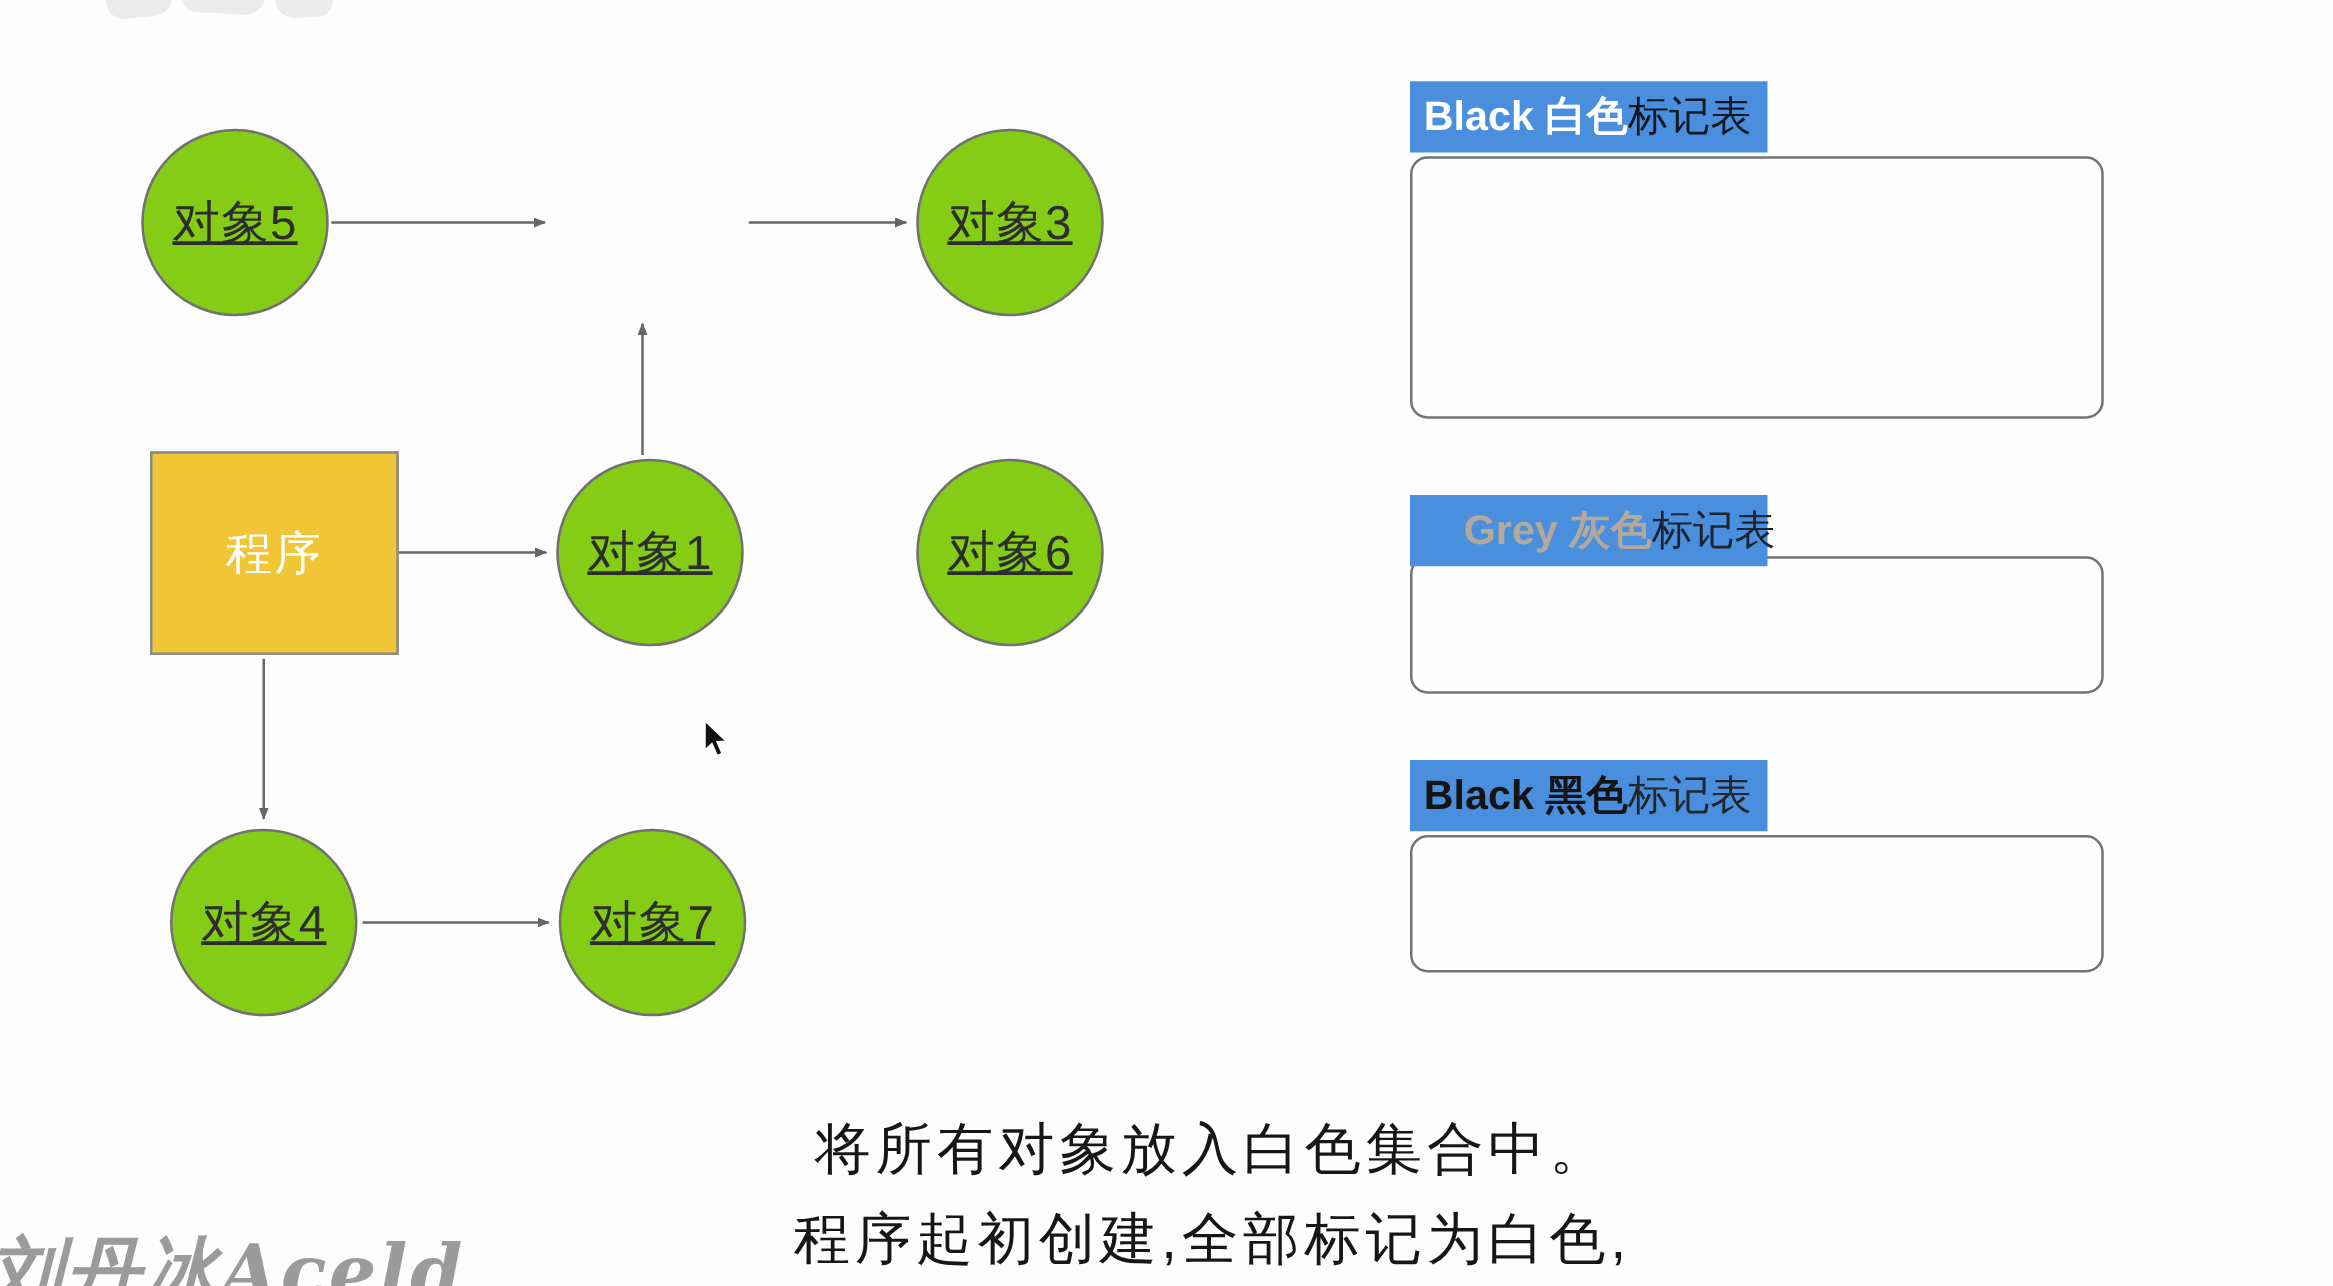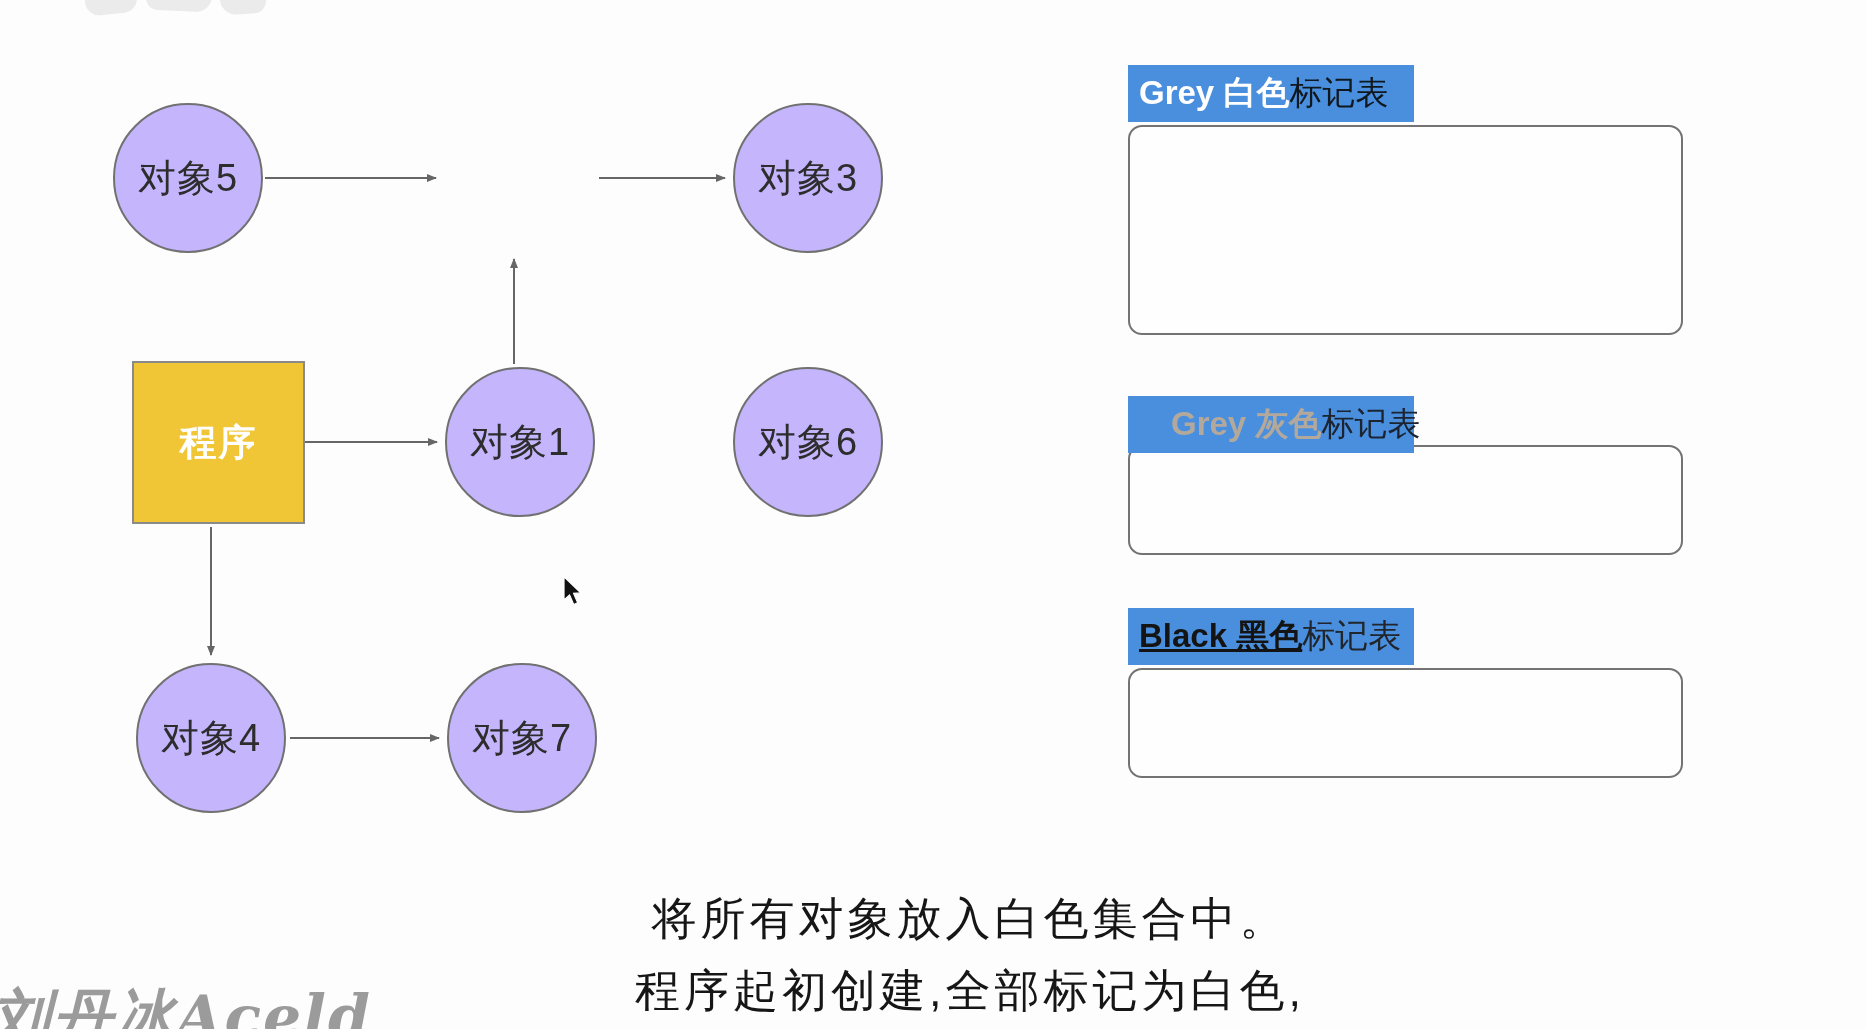--- a/index.html
+++ b/index.html
@@ -7,31 +7,31 @@
   .stage{position:relative;width:1866px;height:1029px;background:#fdfdfd;overflow:hidden;}
 
   
   .top-frag{position:absolute;background:#ebebeb;}
   .tf1{left:85px;top:-14px;width:52px;height:28px;border-radius:8px 8px 14px 14px;transform:rotate(-6deg);}
   .tf2{left:146px;top:-16px;width:66px;height:27px;border-radius:6px 6px 16px 12px;transform:rotate(3deg);}
   .tf3{left:220px;top:-13px;width:46px;height:27px;border-radius:6px 6px 12px 16px;transform:rotate(-4deg);}
 
   
   .node{position:absolute;display:flex;align-items:center;justify-content:center;box-sizing:border-box;}
-  .circle{width:150px;height:150px;border:2px solid #717171;border-radius:50%;background:#c4b5fd;
-          font-size:38px;color:#2d2d2d;letter-spacing:1px;}
+  .circle{width:150px;height:150px;border:2px solid #717171;border-radius:50%;background:#84cc16;
+          font-size:38px;color:#2d2d2d;letter-spacing:1px;text-decoration:underline;}
   .c5{left:113px;top:103px;}
   .c2{left:445px;top:103px;}
   .c3{left:733px;top:103px;}
   .c1{left:445px;top:367px;}
   .c6{left:733px;top:367px;justify-content:center;}
   .c4{left:136px;top:663px;}
   .c7{left:447px;top:663px;justify-content:center;}
-  .program{left:132px;top:361px;width:173px;height:163px;background:#f0c636;border:2px solid #8a8a8a;
-           font-size:37px;font-weight:bold;color:#ffffff;letter-spacing:2px;}
+  .program{left:120px;top:361px;width:199px;height:163px;background:#f0c636;border:2px solid #8a8a8a;
+           font-size:37px;font-weight:normal;color:#ffffff;letter-spacing:2px;}
 
   .edges{position:absolute;left:0;top:0;width:1866px;height:1029px;pointer-events:none;}
 
   
   .panel-header{position:absolute;left:1128px;width:286px;height:57px;background:#4a8fde;
                 display:flex;align-items:center;padding-left:11px;box-sizing:border-box;
                 font-size:33px;white-space:nowrap;z-index:3;}
   .panel-header .hl{font-weight:bold;}
   .h1{top:65px;}
   .h2{top:396px;}
@@ -93,33 +93,33 @@
     <span>对象6</span>
   </div>
   <div class="node circle c4">
     <span>对象4</span>
   </div>
   <div class="node circle c7">
     <span>对象7</span>
   </div>
 
   <div class="panel-header h1">
-    <span class="hl" style="color:#ffffff;">Grey 白色</span>
+    <span class="hl" style="color:#ffffff;">Black 白色</span>
       <span style="color:#10181f;">标记表</span>
   </div>
   <div class="panel-box b1"></div>
 
   <div class="panel-header h2">
     <span class="hl" style="color:#b3a89c;margin-left:32px;">Grey 灰色</span>
       <span style="color:#1b2430;">标记表</span>
   </div>
   <div class="panel-box b2"></div>
 
   <div class="panel-header h3">
-    <span class="hl" style="color:#141414;text-decoration:underline;">Black 黑色</span>
+    <span class="hl" style="color:#141414;">Black 黑色</span>
       <span style="color:#20262c;">标记表</span>
   </div>
   <div class="panel-box b3"></div>
 
   <div class="caption">
     <div>将所有对象放入白色集合中。</div>
     <div>程序起初创建,全部标记为白色,</div>
   </div>
 
   <div class="watermark">刘丹冰Aceld</div>

